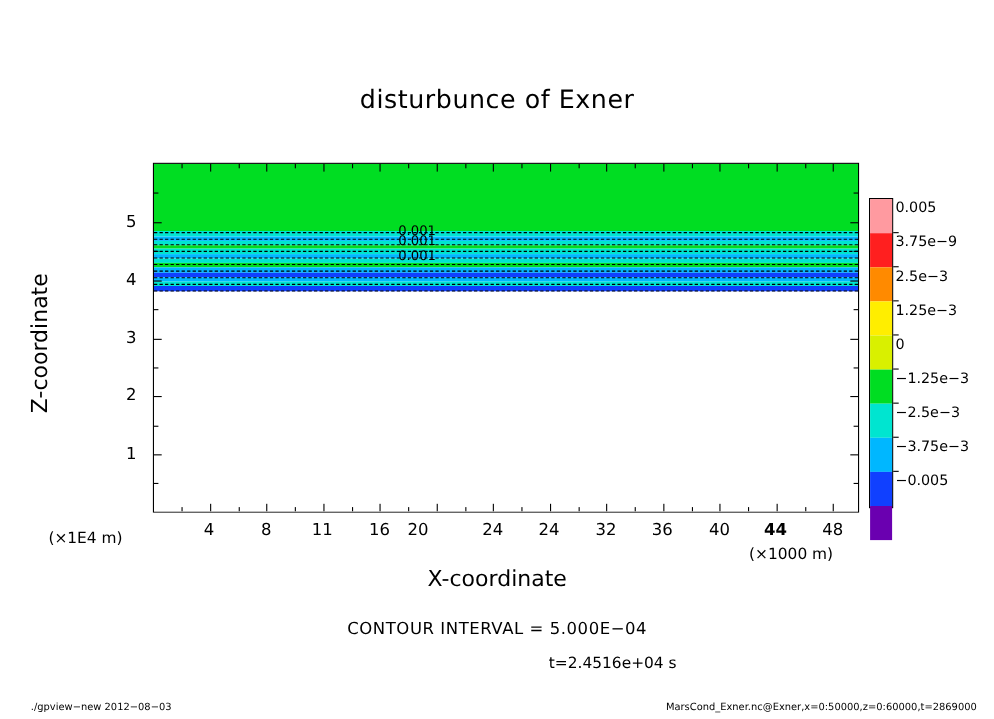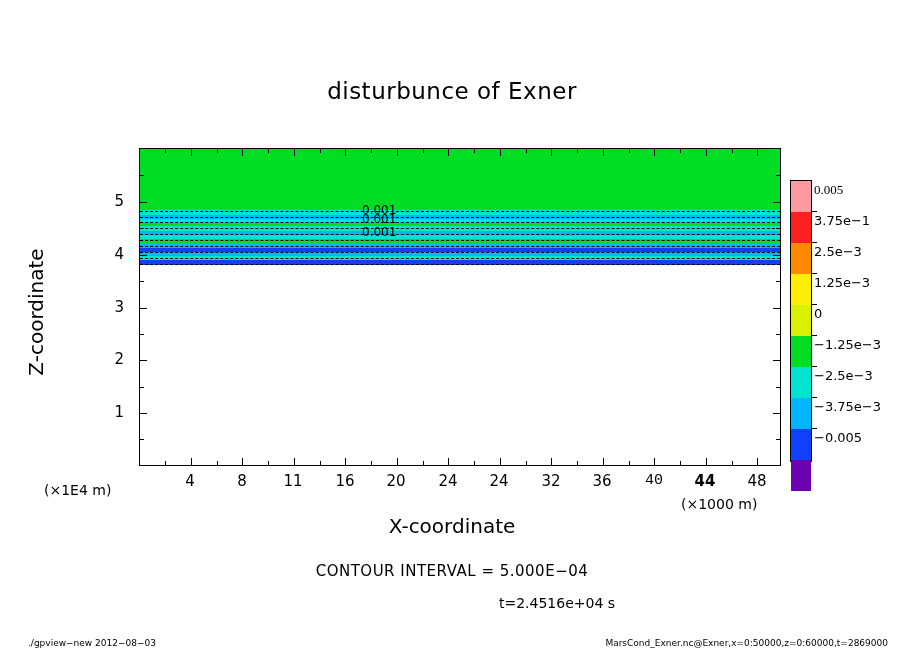--- a/index.html
+++ b/index.html
@@ -162,26 +162,26 @@
     <div class="tick-y-r minor" style="top:132px;"></div>
     <div class="tick-y-r minor" style="top:79px;"></div>
     <div class="tick-y-r minor" style="top:26px;"></div>
   </div>
 </div>
 
 <div class="xlab abs" style="left:170px;">4</div>
 <div class="xlab abs" style="left:222px;">8</div>
 <div class="xlab abs" style="left:273px;">11</div>
 <div class="xlab abs" style="left:325px;">16</div>
-<div class="xlab abs" style="left:376px;">20</div>
+<div class="xlab abs" style="left:360px;">20</div>
 <div class="xlab abs" style="left:428px;">24</div>
 <div class="xlab abs" style="left:479px;">24</div>
 <div class="xlab abs" style="left:531px;">32</div>
 <div class="xlab abs" style="left:582px;">36</div>
-<div class="xlab abs" style="left:634px;font-family:Liberation Mono, monospace;">40</div>
+<div class="xlab abs" style="left:634px;">40</div>
 <div class="xlab abs" style="left:685px;font-weight:bold;">44</div>
 <div class="xlab abs" style="left:737px;">48</div>
 
 <div class="ylab abs" style="top:403px;">1</div>
 <div class="ylab abs" style="top:350px;">2</div>
 <div class="ylab abs" style="top:298px;">3</div>
 <div class="ylab abs" style="top:245px;">4</div>
 <div class="ylab abs" style="top:192px;">5</div>
 
 <div class="abs axis-title-x">X-coordinate</div>
@@ -203,22 +203,22 @@
 </div>
 <div class="cb-tickmark" style="top:211px;"></div>
 <div class="cb-tickmark" style="top:242px;"></div>
 <div class="cb-tickmark" style="top:273px;"></div>
 <div class="cb-tickmark" style="top:304px;"></div>
 <div class="cb-tickmark" style="top:335px;"></div>
 <div class="cb-tickmark" style="top:366px;"></div>
 <div class="cb-tickmark" style="top:397px;"></div>
 <div class="cb-tickmark" style="top:428px;"></div>
 
-<div class="cb-tick" style="top:182px;font-family:Liberation Serif, serif;">0.005</div>
-<div class="cb-tick" style="top:213px;">3.75e−1</div>
+<div class="cb-tick" style="top:182px;">0.005</div>
+<div class="cb-tick" style="top:213px;">3.75e−9</div>
 <div class="cb-tick" style="top:244px;">2.5e−3</div>
 <div class="cb-tick" style="top:275px;">1.25e−3</div>
 <div class="cb-tick" style="top:306px;">0</div>
 <div class="cb-tick" style="top:337px;">−1.25e−3</div>
 <div class="cb-tick" style="top:368px;">−2.5e−3</div>
 <div class="cb-tick" style="top:399px;">−3.75e−3</div>
 <div class="cb-tick" style="top:430px;">−0.005</div>
 
 <div class="abs contour-note">CONTOUR INTERVAL = 5.000E−04</div>
 <div class="abs time-note">t=2.4516e+04 s</div>

